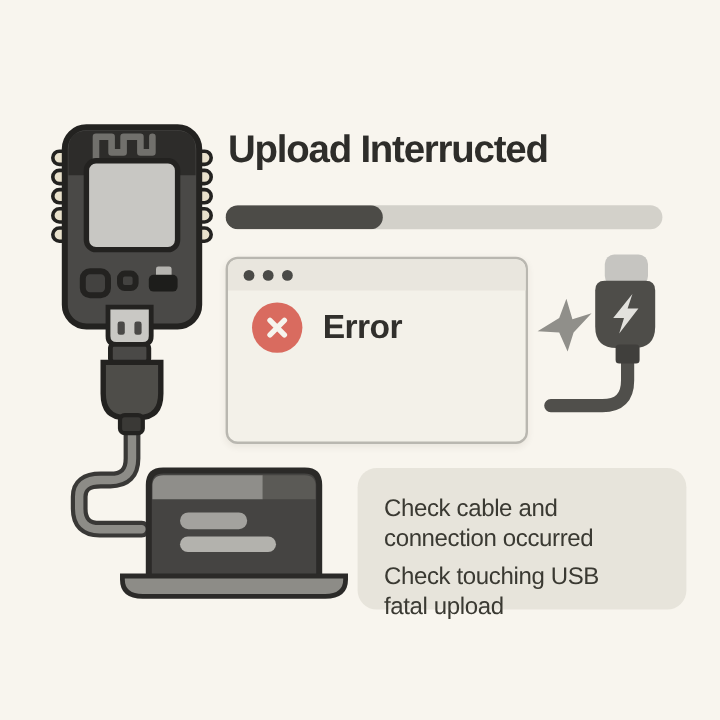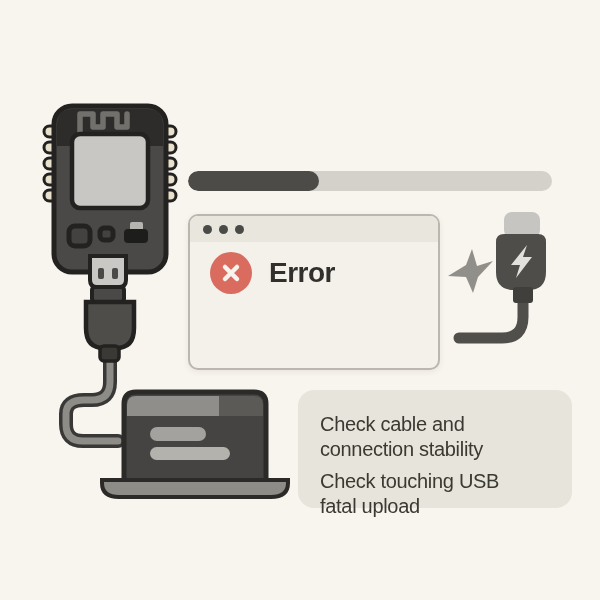--- a/index.html
+++ b/index.html
@@ -135,20 +135,21 @@
     <path d="M523,300 V317 Q523,338 502,338 H459" fill="none" stroke="#504f4b" stroke-width="11" stroke-linecap="round"></path>
 
     <g>
       <rect x="504" y="212" width="36" height="26" rx="8" fill="#c6c5c1"></rect>
       <path d="M496,242 Q496,234 504,234 H538 Q546,234 546,242 V272 Q546,290 528,290 H514 Q496,290 496,272 Z" fill="#4e4d49"></path>
       <polygon points="527,245 511,265 520,265 516,278 532,257 523,257" fill="#e2e1dd"></polygon>
       <rect x="513" y="287" width="20" height="16" rx="3" fill="#403f3c"></rect>
     </g>
   </svg>
 
+  <h1 class="title">Upload Interructed</h1>
 
   <div class="progress">
     <div class="progress-fill" style="width: 36%;"></div>
   </div>
 
   <div class="dialog">
     <div class="titlebar">
       <span class="dot"></span>
       <span class="dot"></span>
       <span class="dot"></span>
@@ -159,21 +160,21 @@
           <path d="M4,4 L16,16 M16,4 L4,16" stroke="#f6f4ed" stroke-width="4.5" stroke-linecap="round"></path>
         </svg>
       </span>
       <span class="err-heading">Error</span>
     </div>
   </div>
 
   <div class="tipbox">
     <div class="tip">
       <div>Check cable and</div>
-      <div>connection stability</div>
+      <div>connection occurred</div>
     </div>
     <div class="tip">
       <div>Check touching USB</div>
       <div>fatal upload</div>
     </div>
   </div>
 
 </div>
 
 </body></html>

